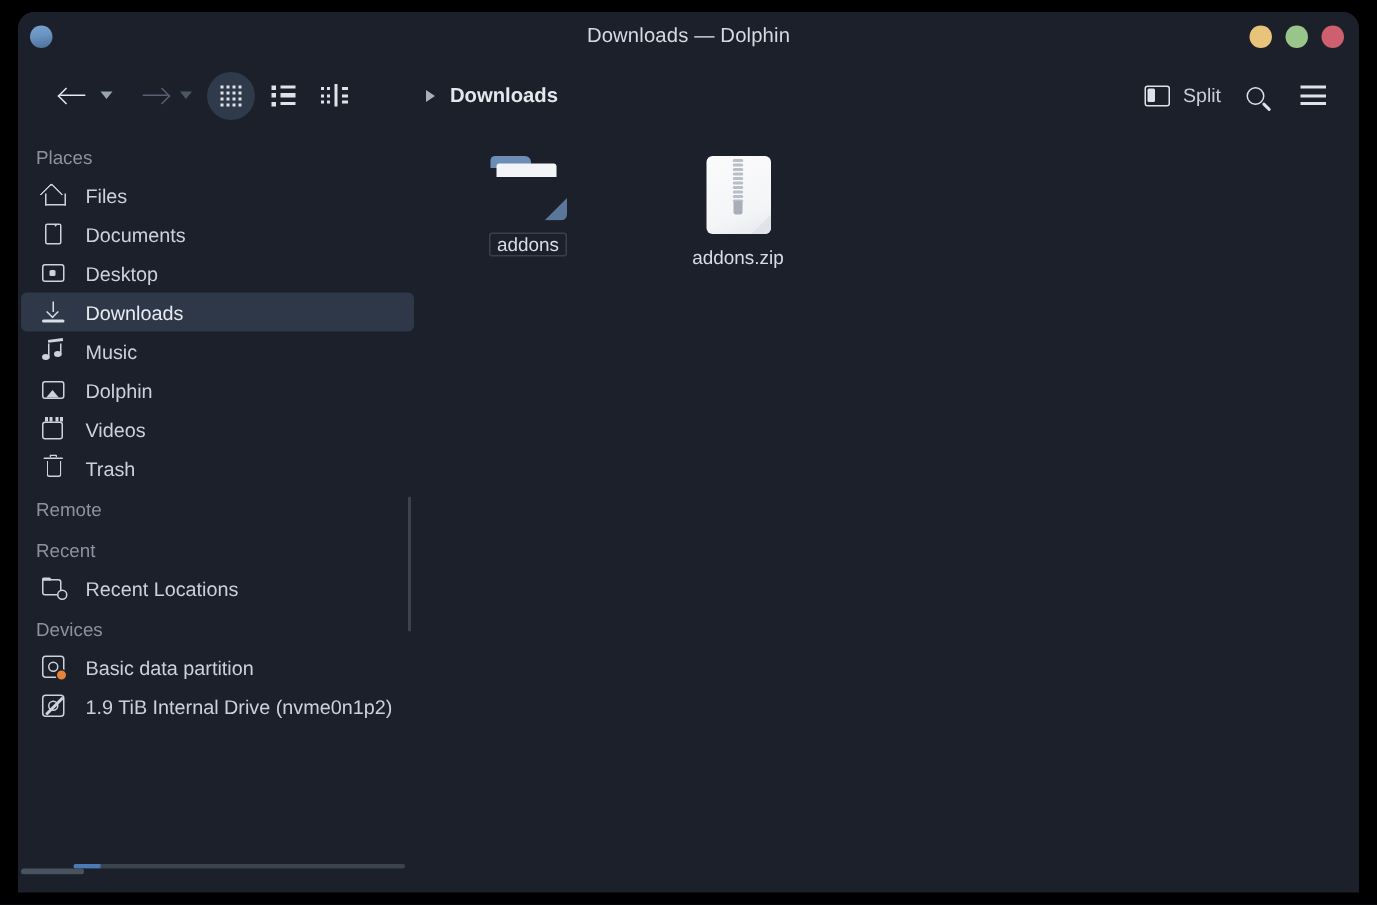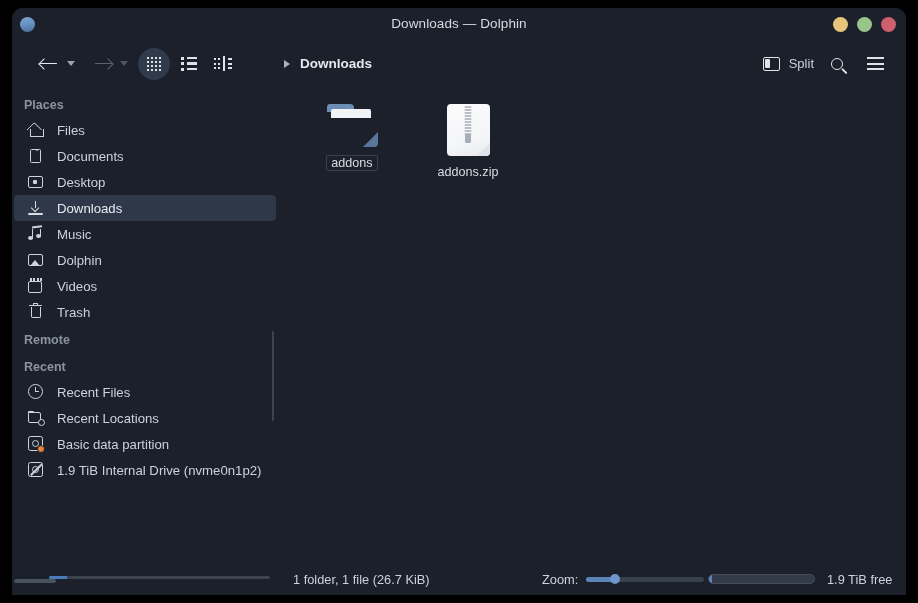--- a/index.html
+++ b/index.html
@@ -199,21 +199,20 @@
     position: relative;
     width: 264px;
     background: #1b202a;
     padding-top: 4px;
     overflow: hidden;
   }
   .sb-group {
     font-size: 12.5px;
     color: #8b93a1;
     padding: 8px 0 5px 12px;
-    font-weight: bold;
   }
   .sb-item {
     display: flex;
     align-items: center;
     gap: 12px;
     height: 26px;
     padding-left: 14px;
     margin: 0 0 0 2px;
     border-radius: 4px;
     color: #ccd2db;
@@ -405,21 +404,21 @@
 
   
   #mainview {
     flex: 1;
     position: relative;
     background: #1b202a;
     padding: 12px 0 0 0;
   }
   #file-grid {
     display: flex;
-    gap: 36px;
+    gap: 60px;
     padding-left: 36px;
     padding-top: 6px;
   }
   .file-cell {
     width: 80px;
     display: flex;
     flex-direction: column;
     align-items: center;
     gap: 8px;
   }
@@ -767,38 +766,33 @@
             </div>
         </div>
         <span class="sb-label">Trash</span>
       </div>
 
       <div class="sb-group">Remote</div>
 
 
       <div class="sb-group">Recent</div>
 
-      <div class="sb-item">
-        <div class="sb-icon">
-            <div class="ic-clock"></div>
-          </div>
-        <span class="sb-label">Recent Files</span>
-      </div>
 
       <div class="sb-item">
         <div class="sb-icon">
           <div class="ic-folderclock">
               <span class="tab"></span>
               <span class="fd"></span>
               <span class="ck"></span>
             </div>
         </div>
         <span class="sb-label">Recent Locations</span>
       </div>
 
+      <div class="sb-group">Devices</div>
 
       <div class="sb-item">
         <div class="sb-icon">
           <div class="ic-disk">
               <span class="badge-warn"></span>
             </div>
         </div>
         <span class="sb-label">Basic data partition</span>
       </div>
 
@@ -847,32 +841,14 @@
             <span class="zippull"></span>
             <span class="zipfold"></span>
           </div>
           <div class="file-label">addons.zip</div>
         </div>
 
       </div>
     </div>
   </div>
 
-  <div id="statusbar">
-    <div id="status-count">1 folder, 1 file (26.7 KiB)</div>
-
-    <div id="zoom-group">
-      <span id="zoom-label">Zoom:</span>
-      <div id="zoom-slider">
-        <div id="zoom-fill" style="width: 24%;"></div>
-        <div id="zoom-handle" style="left: 24%;"></div>
-      </div>
-    </div>
-
-    <div id="free-group">
-      <div id="free-bar">
-        <div id="free-fill" style="width: 3%;"></div>
-      </div>
-      <span id="free-text">1.9 TiB free</span>
-    </div>
-  </div>
 
 </div>
 
 </body></html>

